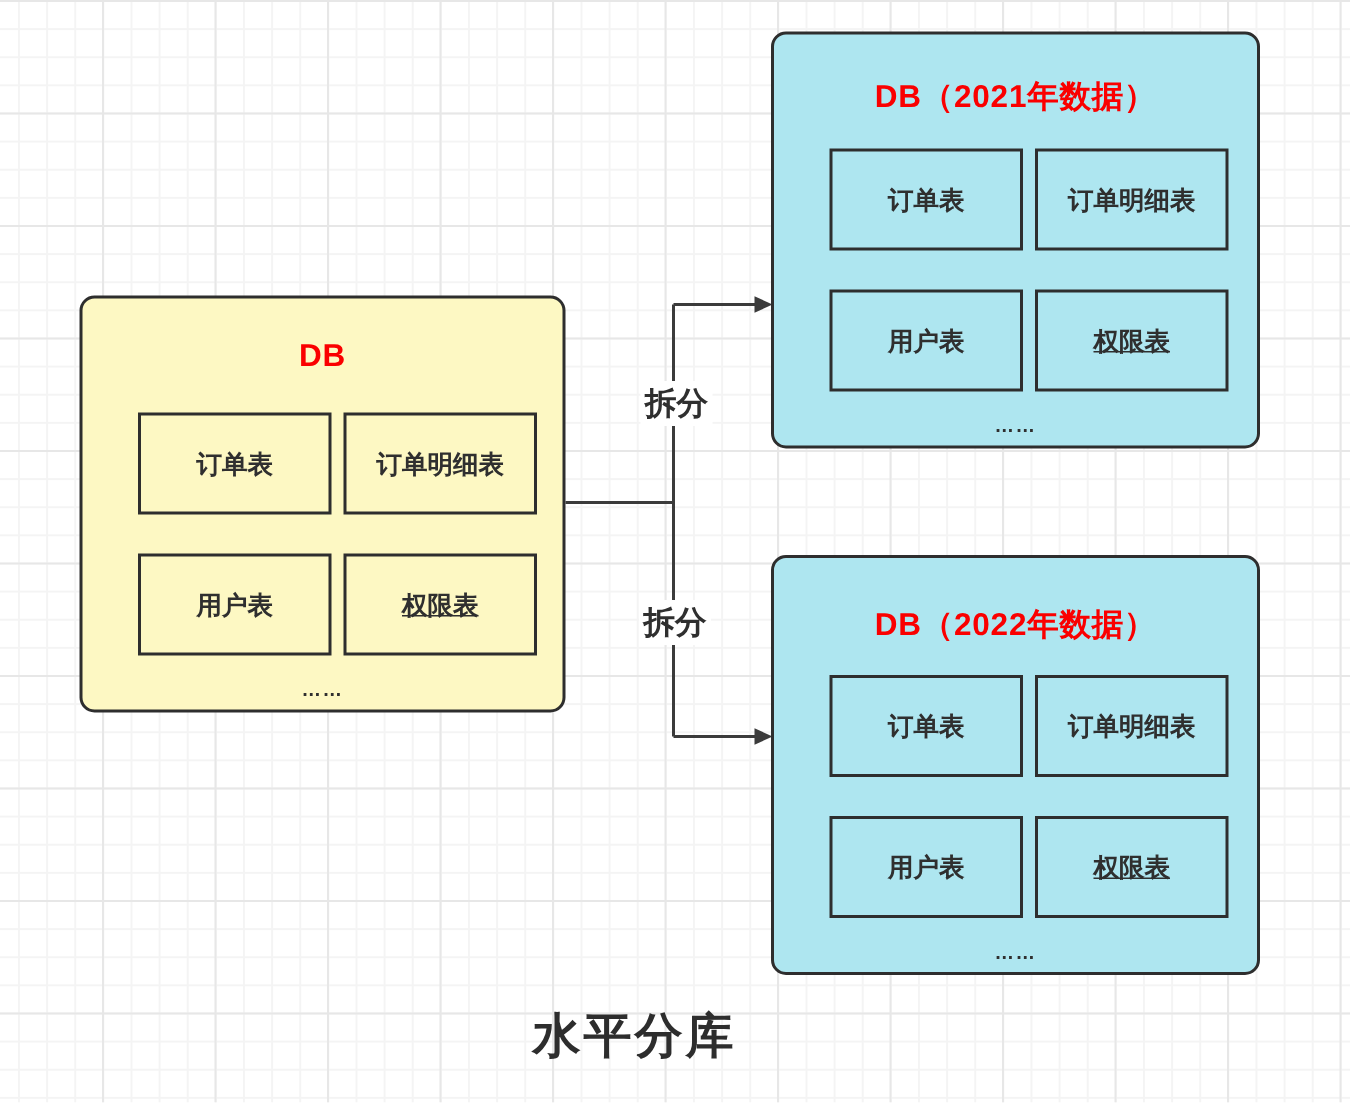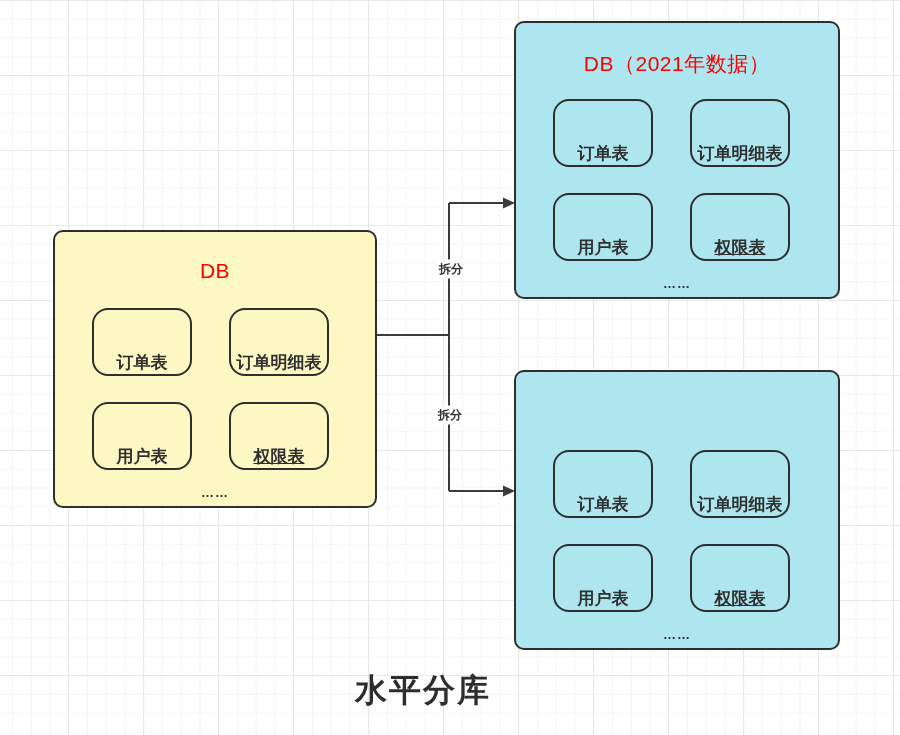--- a/index.html
+++ b/index.html
@@ -31,33 +31,33 @@
     border-radius: 10px;
   }
   .db-box.source { background: var(--source-fill, #fdf8c3); }
   .db-box.shard  { background: var(--shard-fill, #aee6f0); }
 
   .db-title {
     position: absolute;
     left: 0; right: 0; top: 27px;
     text-align: center;
     font-size: 21px;
-    font-weight: normal;
+    font-weight: bold;
     color: var(--title-red, #fa0000);
     letter-spacing: 0.5px;
   }
 
   .table-box {
     position: absolute;
-    width: 100px;
+    width: 129px;
     height: 68px;
     border: 2px solid var(--box-border, #2e2e2e);
-    border-radius: 16px;
+    border-radius: 0;
     display: flex;
-    align-items: flex-end;
+    align-items: center;
     justify-content: center;
     font-size: 17px;
     font-weight: bold;
     color: var(--text, #2f2f2f);
     background: transparent;
   }
   .pos-t1 { left: 37px;  top: 76px; }
   .pos-t2 { left: 174px; top: 76px; font-family: Liberation Mono, monospace; }
   .pos-t3 { left: 37px;  top: 170px; }
   .pos-t4 { left: 174px; top: 170px; text-decoration: underline; }
@@ -71,21 +71,21 @@
     color: var(--text, #2f2f2f);
     letter-spacing: 1px;
     line-height: 14px;
   }
 
   .edge-label {
     position: absolute;
     transform: translate(-50%, -50%);
     background: #ffffff;
     padding: 1px 3px;
-    font-size: 12px;
+    font-size: 21px;
     font-weight: bold;
     color: var(--text, #2f2f2f);
     white-space: nowrap;
   }
 
   .caption {
     position: absolute;
     left: 423px; top: 691px;
     transform: translate(-50%, -50%);
     font-size: 32px;
@@ -102,21 +102,21 @@
 
   <svg class="edges" viewBox="0 0 900 735">
     <path class="edge-line" d="M377 335 H449"></path>
     <path class="edge-line" d="M449 203 V491"></path>
     <path class="edge-line" d="M449 203 H504"></path>
     <path class="edge-line" d="M449 491 H504"></path>
     <path class="edge-head" d="M503 197.5 L515 203 L503 208.5 Z"></path>
     <path class="edge-head" d="M503 485.5 L515 491 L503 496.5 Z"></path>
   </svg>
 
-  <div class="db-box source" style="left:53px; top:197px; width:324px; height:278px;margin-top:33px;">
+  <div class="db-box source" style="left:53px; top:197px; width:324px; height:278px;">
     <div class="db-title">DB</div>
     <div class="table-box pos-t1">
       <span>订单表</span>
     </div>
     <div class="table-box pos-t2">
       <span>订单明细表</span>
     </div>
     <div class="table-box pos-t3">
       <span>用户表</span>
     </div>
@@ -137,20 +137,21 @@
     <div class="table-box pos-t3">
       <span>用户表</span>
     </div>
     <div class="table-box pos-t4">
       <span>权限表</span>
     </div>
     <div class="dots">……</div>
   </div>
 
   <div class="db-box shard" style="left:514px; top:370px; width:326px; height:280px;">
+    <div class="db-title" style="top:30px;">DB（2022年数据）</div>
     <div class="table-box pos-t1" style="top:78px;">
       <span>订单表</span>
     </div>
     <div class="table-box pos-t2" style="top:78px;">
       <span>订单明细表</span>
     </div>
     <div class="table-box pos-t3" style="top:172px;">
       <span>用户表</span>
     </div>
     <div class="table-box pos-t4" style="top:172px;">

